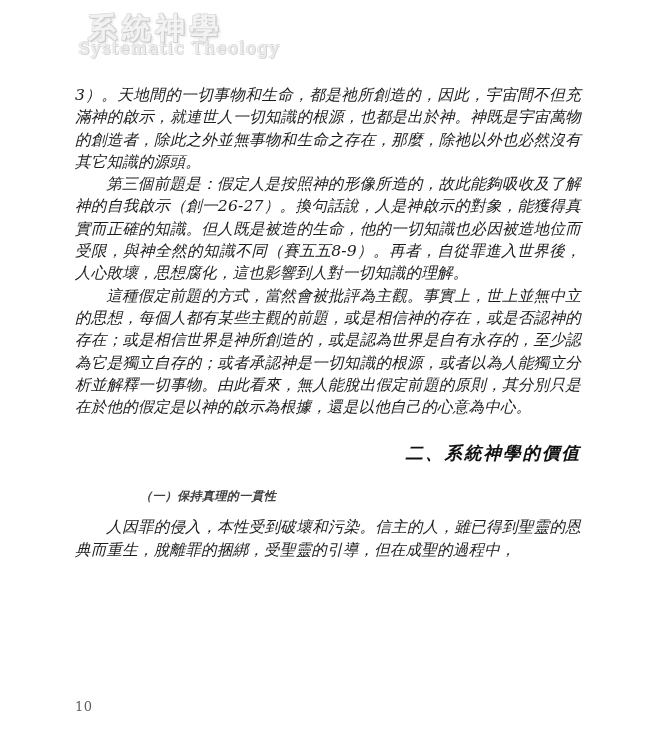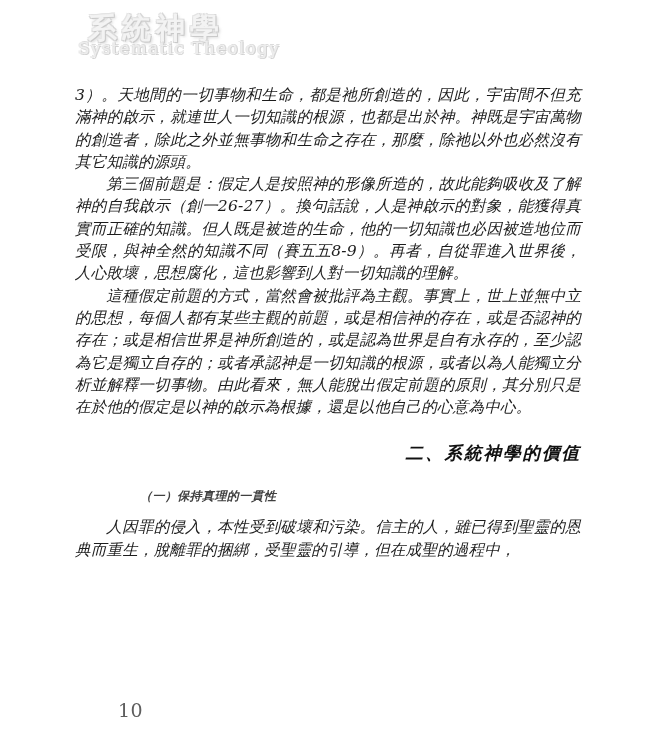--- a/index.html
+++ b/index.html
@@ -110,24 +110,23 @@
     line-height: 24px;
     color: #404040;
   }
 
   
   .folio {
     position: absolute;
     left: 75px;
     top: 699px;
     font-family: "DejaVu Serif", "Liberation Serif", serif;
-    font-size: 19px;
+    font-size: 13px;
     color: #5e5e5e;
     letter-spacing: 0.5px;
-    margin-left: 43px;
   }
 </style>
 </head>
 <body>
 
 <div class="page">
 
   <div class="logo-block">
     <div class="logo-cn">系統神學</div>
     <div class="logo-en">Systematic Theology</div>

